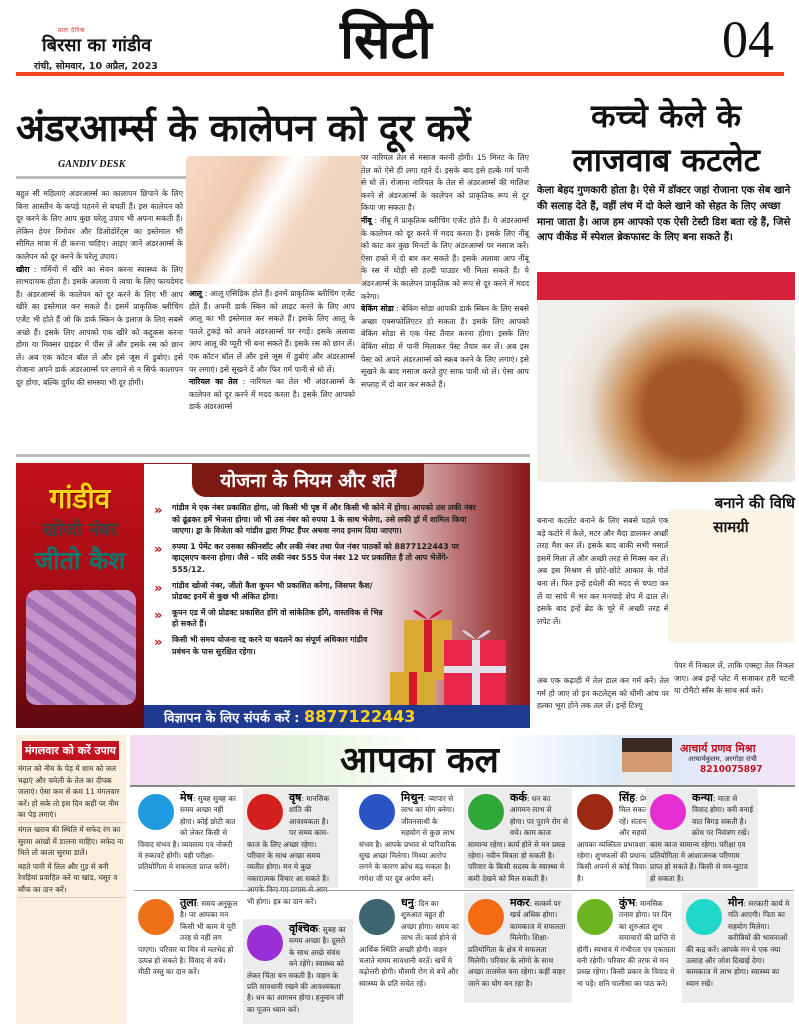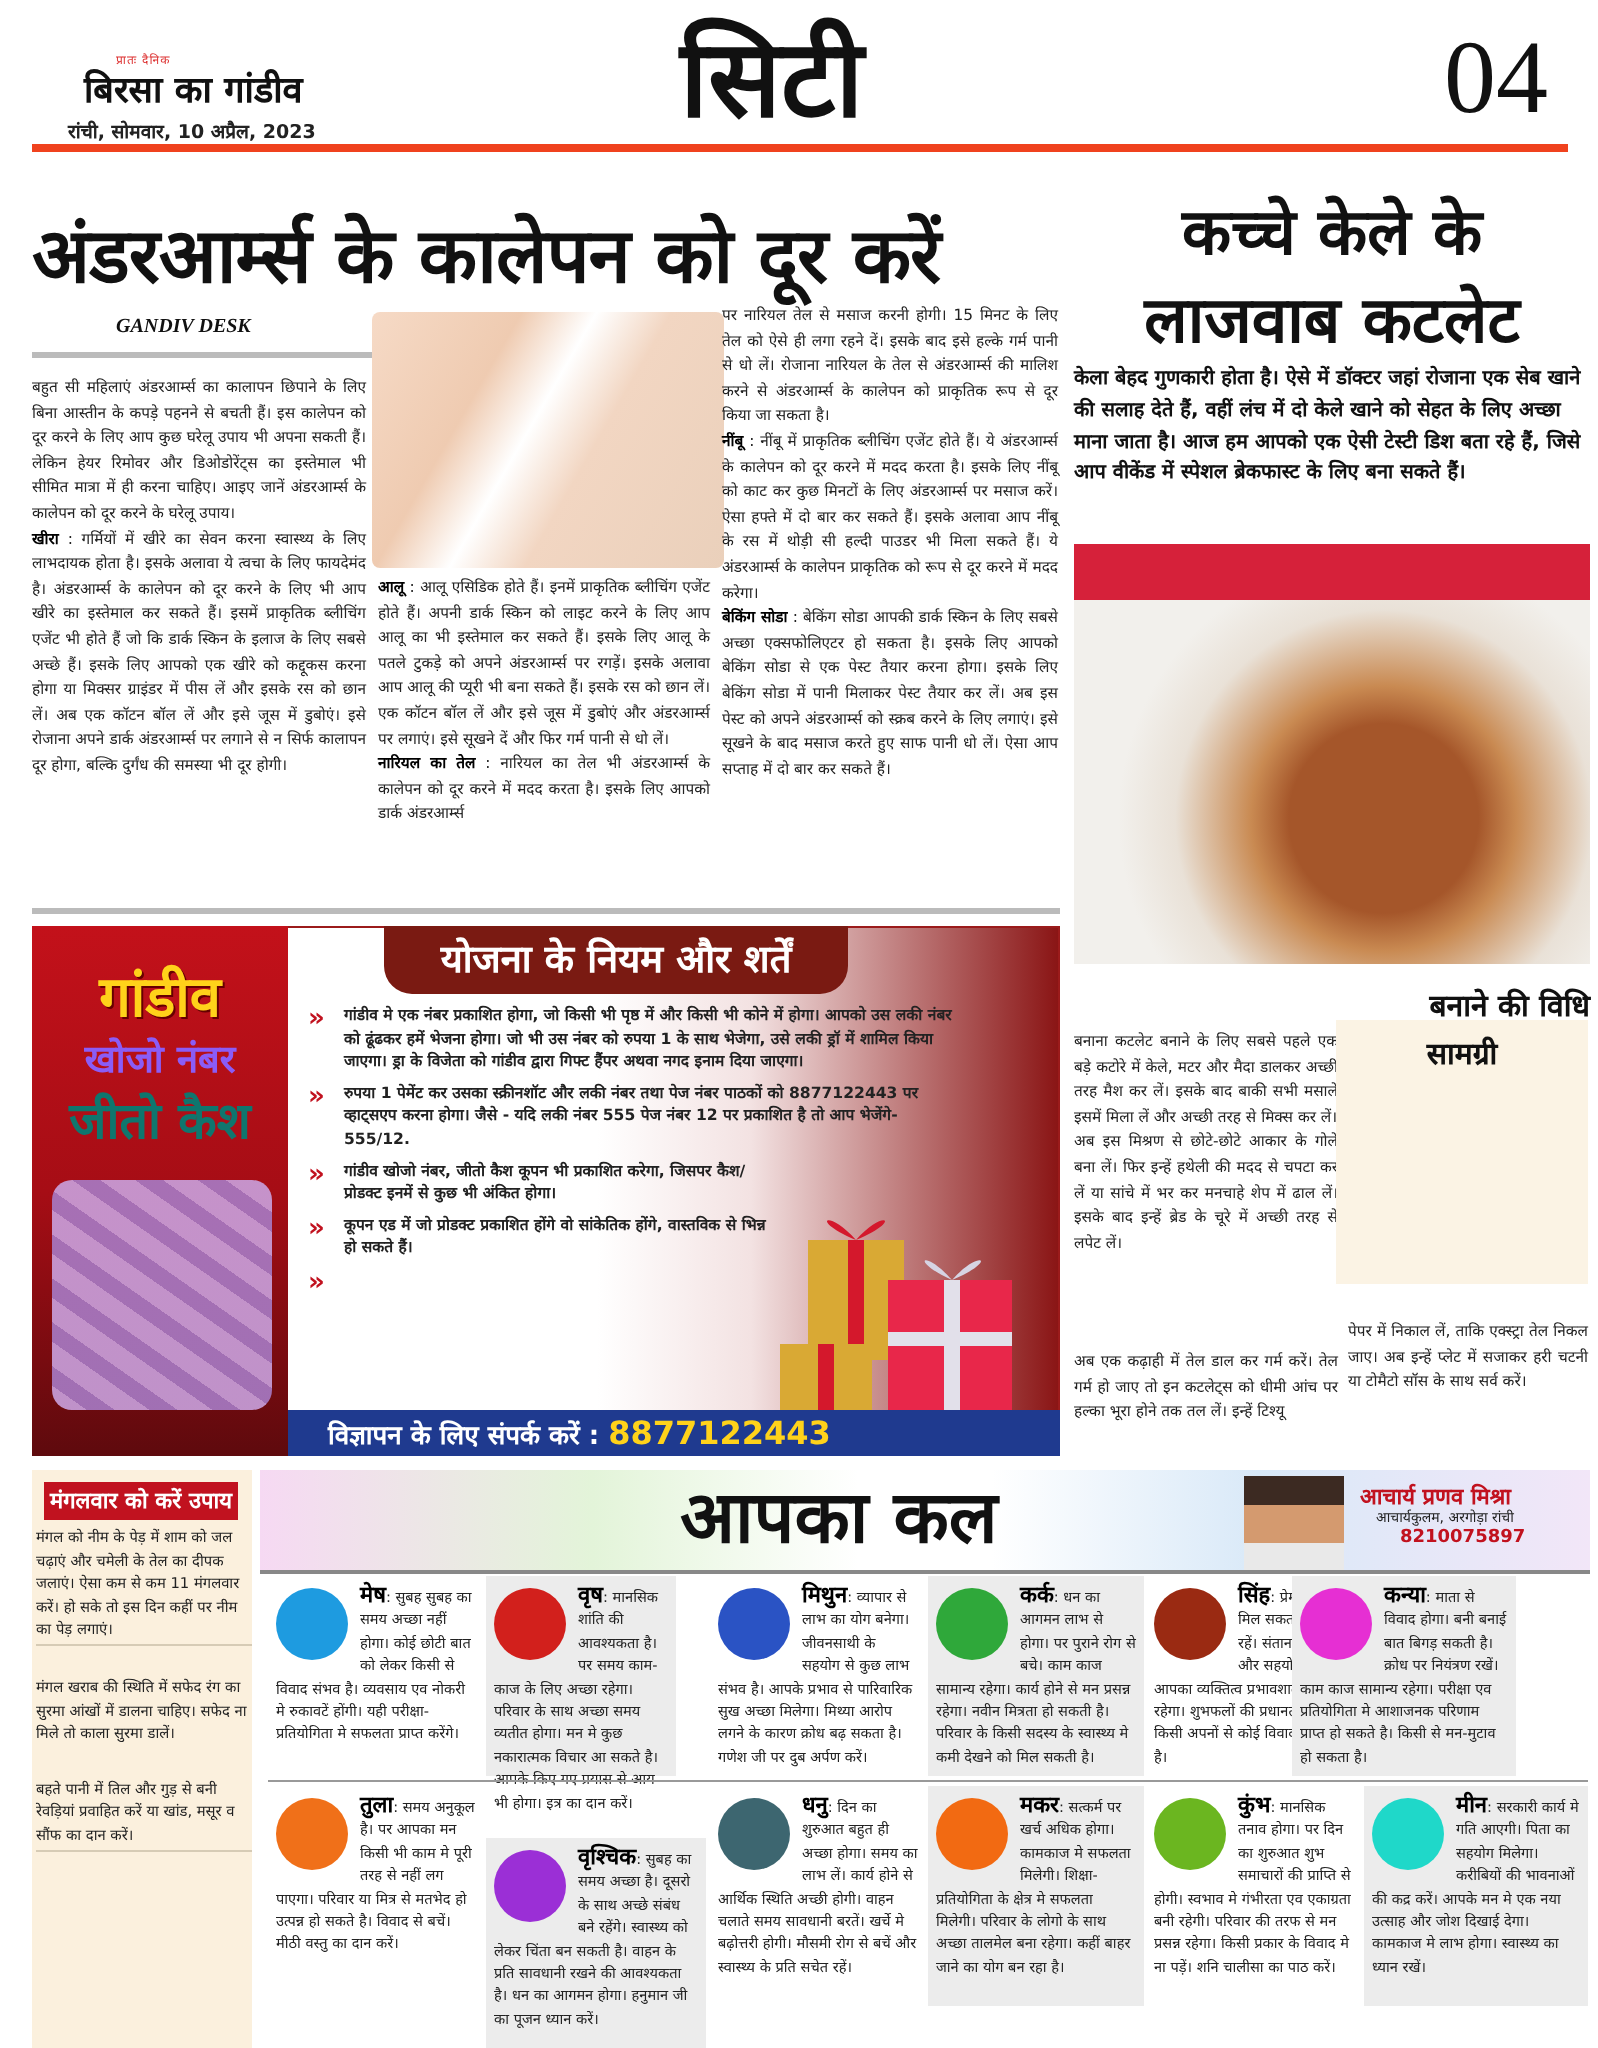--- a/index.html
+++ b/index.html
@@ -30,35 +30,35 @@
 #vidhi-1{left:537px;top:515px;width:132px}
 #vidhi-2{left:537px;top:660px;width:132px}
 #samagri-box{left:668px;top:510px;width:126px;height:132px;background:#fbf3e4;padding:6px}
 #samagri-title{text-align:center;font-size:15px;font-weight:bold;margin-bottom:8px}
 #samagri-text{font-size:7.7px;line-height:12.6px;text-align:justify}
 #vidhi-3{left:674px;top:660px;width:120px}
 
 #ad{left:16px;top:463px;width:514px;height:265px;border:1px solid #9b1b1b;background:linear-gradient(90deg,#fff 0%,#fff 55%,#f3e2e2 70%,#8a1515 100%)}
 #ad-left{left:16px;top:463px;width:128px;height:265px;background:linear-gradient(180deg,#c3111a 0%,#a60d15 50%,#5e0a0d 100%)}
 #ad-brand{left:16px;top:478px;width:128px;text-align:center;font-size:28px;font-weight:bold;color:#ffd21a;text-shadow:1px 1px 0 #600}
-#ad-khojo{left:16px;top:516px;width:128px;text-align:center;font-size:19px;font-weight:bold;color:#8b5cf6}
+#ad-khojo{left:16px;top:516px;width:128px;text-align:center;font-size:19px;font-weight:bold;color:#404040}
 #ad-jeeto{left:16px;top:542px;width:128px;text-align:center;font-size:25px;font-weight:bold;color:#0f766e}
 #ad-money{left:26px;top:590px;width:110px;height:115px;background:repeating-linear-gradient(35deg,#c9a1de 0 10px,#a77bc6 10px 18px);border-radius:10px;opacity:.9}
 #ad-title{left:192px;top:463px;width:232px;height:34px;background:#7a1a12;border-radius:0 0 14px 14px;color:#fff;font-size:19px;font-weight:bold;text-align:center;line-height:34px}
 #ad-rules{left:152px;top:502px;width:330px}
 .rule-item{position:relative;padding-left:20px;font-size:7.8px;line-height:11.6px;color:#222;font-weight:bold;margin-bottom:4px}
 .rule-item .chev{position:absolute;left:2px;top:2px;color:#c1121f;font-size:13px;font-weight:bold;line-height:12px}
 #gift{left:384px;top:600px;width:130px;height:112px}
 #ad-footer{left:144px;top:705px;width:386px;height:23px;background:#1f3a8f;color:#fff;font-size:13px;font-weight:bold;line-height:23px;padding-left:20px}
 #ad-footer span.num{color:#ffd21a;font-size:16px}
 
 #upay-box{left:16px;top:735px;width:110px;height:290px;background:#fbf0dd}
 #upay-title{left:22px;top:741px;width:97px;height:19px;background:#c1121f;color:#fff;font-size:11px;font-weight:bold;text-align:center;line-height:19px}
 #upay-text{left:18px;top:763px;width:108px;font-size:7.4px;line-height:11.6px;color:#222}
-#upay-text p{border-bottom:1px solid #d6cbb5;padding-bottom:1px;margin-bottom:15px}
+#upay-text p{border-bottom:1px solid #d6cbb5;padding-bottom:1px;margin-bottom:1px}
 #kal-banner{left:130px;top:735px;width:665px;height:50px;background:linear-gradient(90deg,#f6d9f3 0%,#e3f4d9 25%,#fff 45%,#fff 55%,#d9e9f8 75%,#f2e6f8 100%)}
 #kal-title{left:340px;top:738px;font-size:36px;font-weight:bold;line-height:44px}
 #guru-photo{left:622px;top:738px;width:50px;height:48px;background:linear-gradient(180deg,#3c2a22 0 30%,#d49a6f 30% 70%,#e9e9e9 70%)}
 #guru-name{left:680px;top:740px;font-size:11px;font-weight:bold;color:#c1121f}
 #guru-place{left:688px;top:754px;font-size:7px;color:#222}
 #guru-phone{left:700px;top:764px;font-size:9px;font-weight:bold;color:#c1121f}
 .rashi{position:absolute;font-size:7.3px;line-height:11.4px;color:#222;padding:4px 4px}
 .rashi.grey{background:#ececec}
 .rashi .rname{font-size:11px;font-weight:bold;color:#000}
 .rashi .sign{float:left;width:36px;height:36px;border-radius:50%;margin:2px 6px 2px 0}
@@ -112,21 +112,21 @@
 <div class="abs" id="ad-brand">गांडीव</div>
 <div class="abs" id="ad-khojo">खोजो नंबर</div>
 <div class="abs" id="ad-jeeto">जीतो कैश</div>
 <div class="abs" id="ad-money"></div>
 <div class="abs" id="ad-title">योजना के नियम और शर्तें</div>
 <div class="abs" id="ad-rules">
   <div class="rule-item" style="width:330px"><span class="chev">»</span><span>गांडीव मे एक नंबर प्रकाशित होगा, जो किसी भी पृष्ठ में और किसी भी कोने में होगा। आपको उस लकी नंबर को ढूंढकर हमें भेजना होगा। जो भी उस नंबर को रुपया 1 के साथ भेजेगा, उसे लकी ड्रॉ में शामिल किया जाएगा। ड्रा के विजेता को गांडीव द्वारा गिफ्ट हैंपर अथवा नगद इनाम दिया जाएगा।</span></div>
   <div class="rule-item" style="width:330px"><span class="chev">»</span><span>रुपया 1 पेमेंट कर उसका स्क्रीनशॉट और लकी नंबर तथा पेज नंबर पाठकों को 8877122443 पर व्हाट्सएप करना होगा। जैसे - यदि लकी नंबर 555 पेज नंबर 12 पर प्रकाशित है तो आप भेजेंगे- 555/12.</span></div>
   <div class="rule-item" style="width:232px"><span class="chev">»</span><span>गांडीव खोजो नंबर, जीतो कैश कूपन भी प्रकाशित करेगा, जिसपर कैश/प्रोडक्ट इनमें से कुछ भी अंकित होगा।</span></div>
   <div class="rule-item" style="width:232px"><span class="chev">»</span><span>कूपन एड में जो प्रोडक्ट प्रकाशित होंगे वो सांकेतिक होंगे, वास्तविक से भिन्न हो सकते हैं।</span></div>
-  <div class="rule-item" style="width:232px"><span class="chev">»</span></div>
+  <div class="rule-item" style="width:232px"><span class="chev">»</span><span>किसी भी समय योजना रद्द करने या बदलने का संपूर्ण अधिकार गांडीव प्रबंधन के पास सुरक्षित रहेगा।</span></div>
 </div>
 <svg class="abs" id="gift" viewBox="0 0 130 112">
   <rect x="20" y="20" width="48" height="60" fill="#d9a934"></rect>
     <rect x="40" y="20" width="8" height="60" fill="#d4182c"></rect>
   <rect x="60" y="40" width="62" height="68" fill="#e8274a"></rect>
     <rect x="88" y="40" width="8" height="68" fill="#e2e0ea"></rect>
     <rect x="60" y="66" width="62" height="7" fill="#e2e0ea"></rect>
   <rect x="6" y="72" width="46" height="38" fill="#d9a934"></rect>
     <rect x="25" y="72" width="8" height="38" fill="#d4182c"></rect>
   <path d="M44 20 C30 4 20 10 44 20 C58 4 68 10 44 20" fill="#d4182c"></path>

